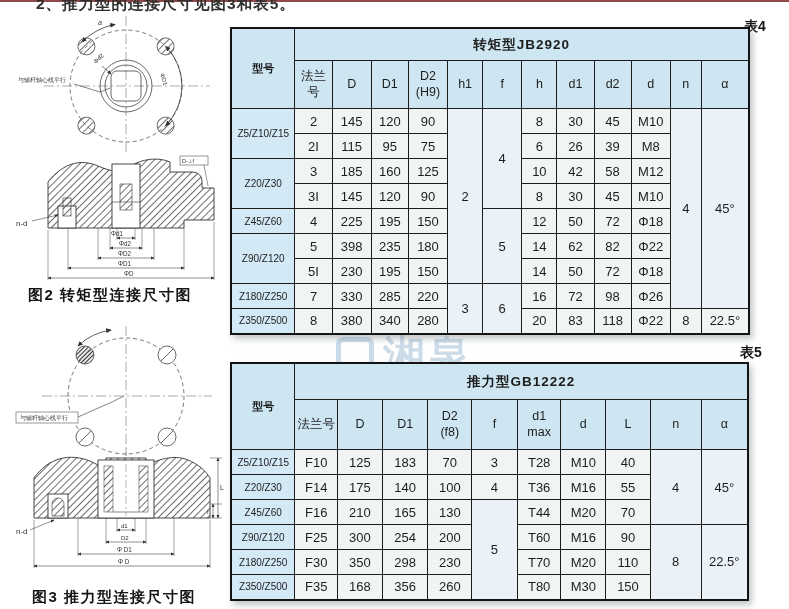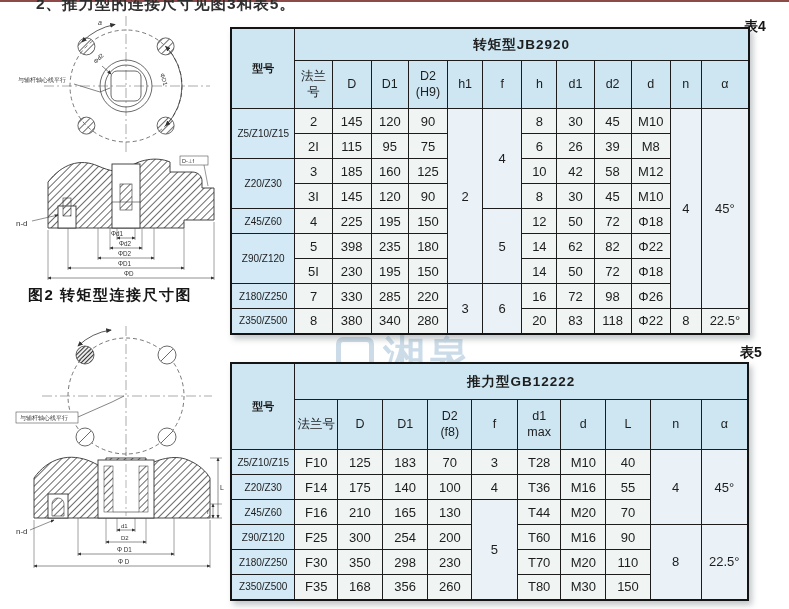--- a/index.html
+++ b/index.html
@@ -192,20 +192,21 @@
       <line x1="16" y1="204" x2="40" y2="194" marker-end="url(#ae3)" stroke="#333"></line>
     </g>
     <text x="107" y="202" font-size="6">d1</text>
     <text x="107" y="214" font-size="6">D2</text>
     <text x="103" y="226" font-size="6.3">Φ D1</text>
     <text x="104" y="238" font-size="6.3">Φ D</text>
     <text x="206" y="164" font-size="7">L</text>
     <text x="193" y="188" font-size="6">f</text>
     <text x="2" y="208" font-size="8">n-d</text>
   </svg>
+  <div class="figcaption" id="cap3">图3 推力型连接尺寸图</div>
 
   <table id="table4" class="dim-table">
     <colgroup>
       <col style="width:62px">
         <col style="width:36px">
         <col style="width:38px">
         <col style="width:36px">
       <col style="width:38px">
         <col style="width:34px">
         <col style="width:38px">

